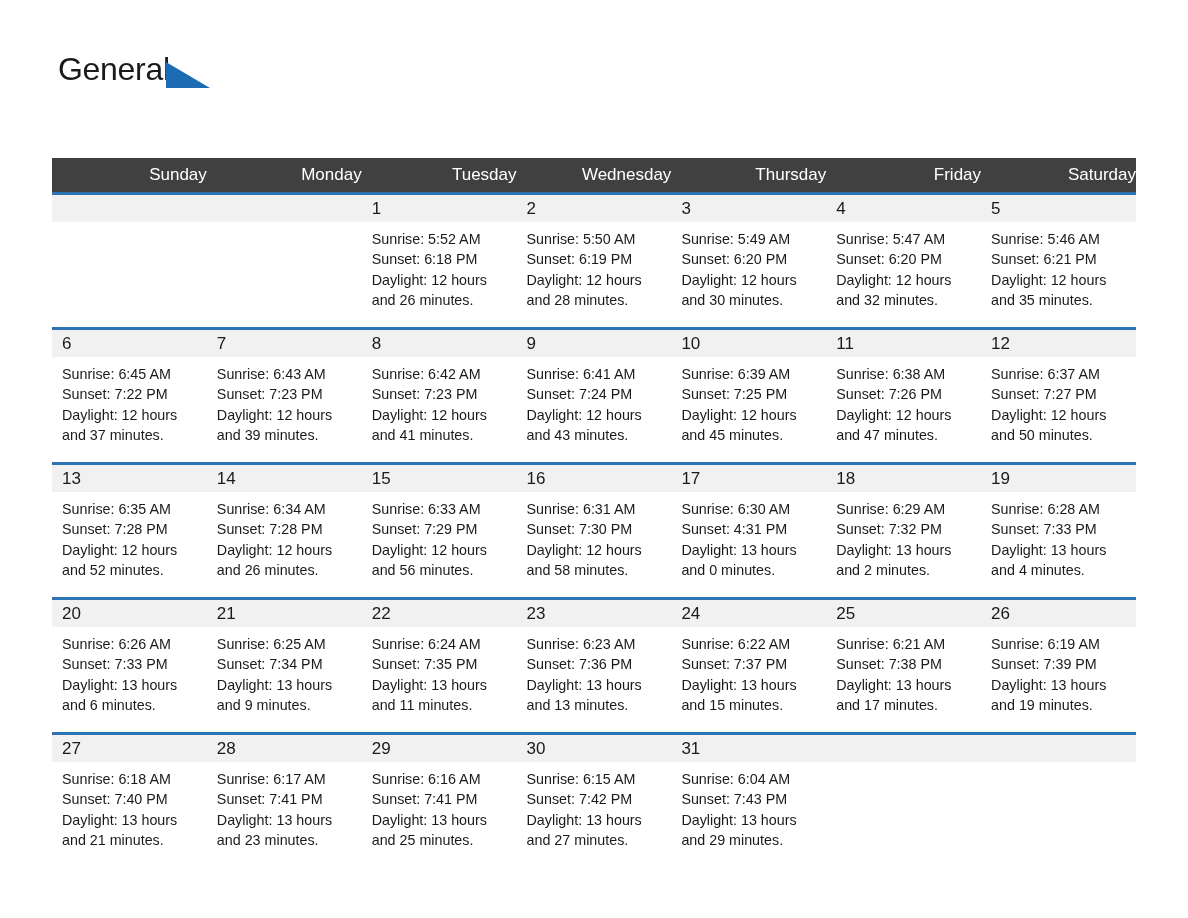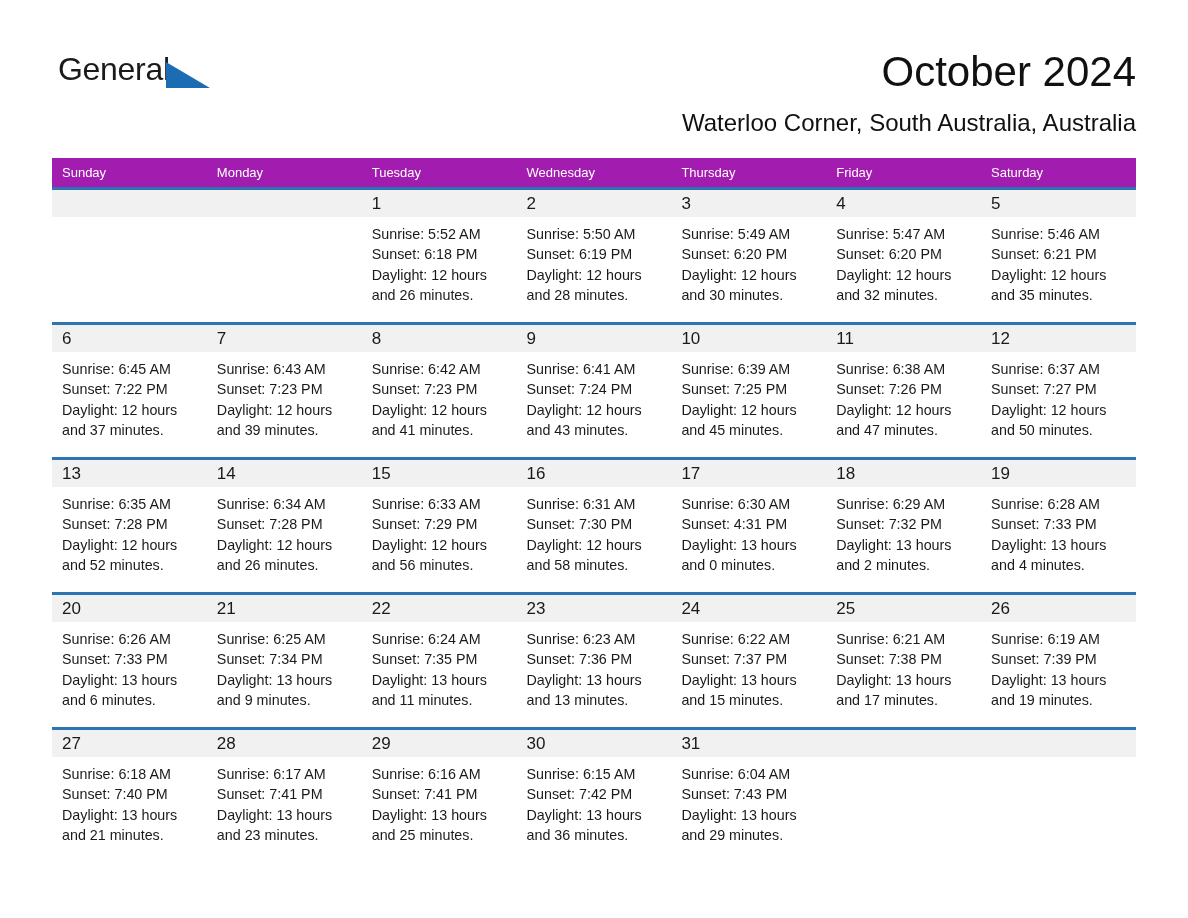--- a/index.html
+++ b/index.html
@@ -100,25 +100,25 @@
     position: absolute;
     left: 52px;
     top: 158px;
     width: 1084px;
     border-collapse: collapse;
     table-layout: fixed;
   }
   .calendar col { width: 154.85px; }
 
   .dow-row th {
-    background: #a21caf;
+    background: #404040;
     color: #ffffff;
-    font-size: 13px;
+    font-size: 17px;
     font-weight: normal;
-    text-align: left;
+    text-align: right;
     padding: 7px 0 7px 10px;
     height: 15px;
     vertical-align: middle;
     border: none;
   }
 
   .week-row td {
     padding: 0;
     vertical-align: top;
     border: none;
@@ -157,24 +157,20 @@
 <div class="page">
 
   <div class="header">
 
     <div class="logo">
       <div class="logo-row1">
         <span class="logo-general">General</span><span class="logo-triangle"></span>
       </div>
     </div>
 
-    <div class="title-block">
-      <h1 class="cal-title">October 2024</h1>
-      <h2 class="cal-subtitle">Waterloo Corner, South Australia, Australia</h2>
-    </div>
 
   </div>
 
   <table class="calendar">
     <colgroup>
       <col>
         <col>
         <col>
         <col>
         <col>
@@ -548,21 +544,21 @@
               </div>
             </div>
           </td>
         <td>
             <div class="daycell">
               <div class="daynum-band">30</div>
               <div class="daylines">
                 <div>Sunrise: 6:15 AM</div>
                 <div>Sunset: 7:42 PM</div>
                 <div>Daylight: 13 hours</div>
-                <div>and 36 minutes.</div>
+                <div>and 27 minutes.</div>
               </div>
             </div>
           </td>
         <td>
             <div class="daycell">
               <div class="daynum-band">31</div>
               <div class="daylines">
                 <div>Sunrise: 6:04 AM</div>
                 <div>Sunset: 7:43 PM</div>
                 <div>Daylight: 13 hours</div>

